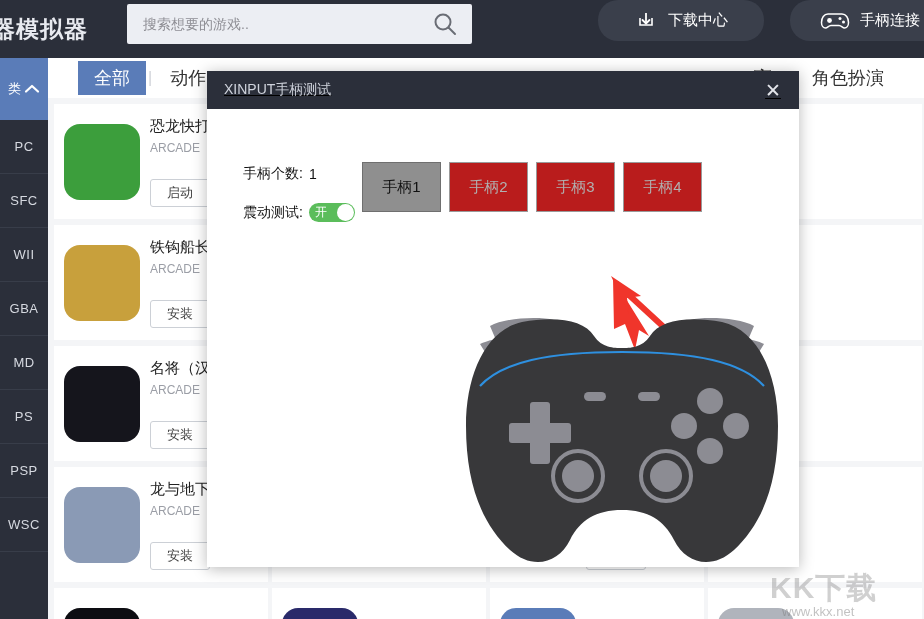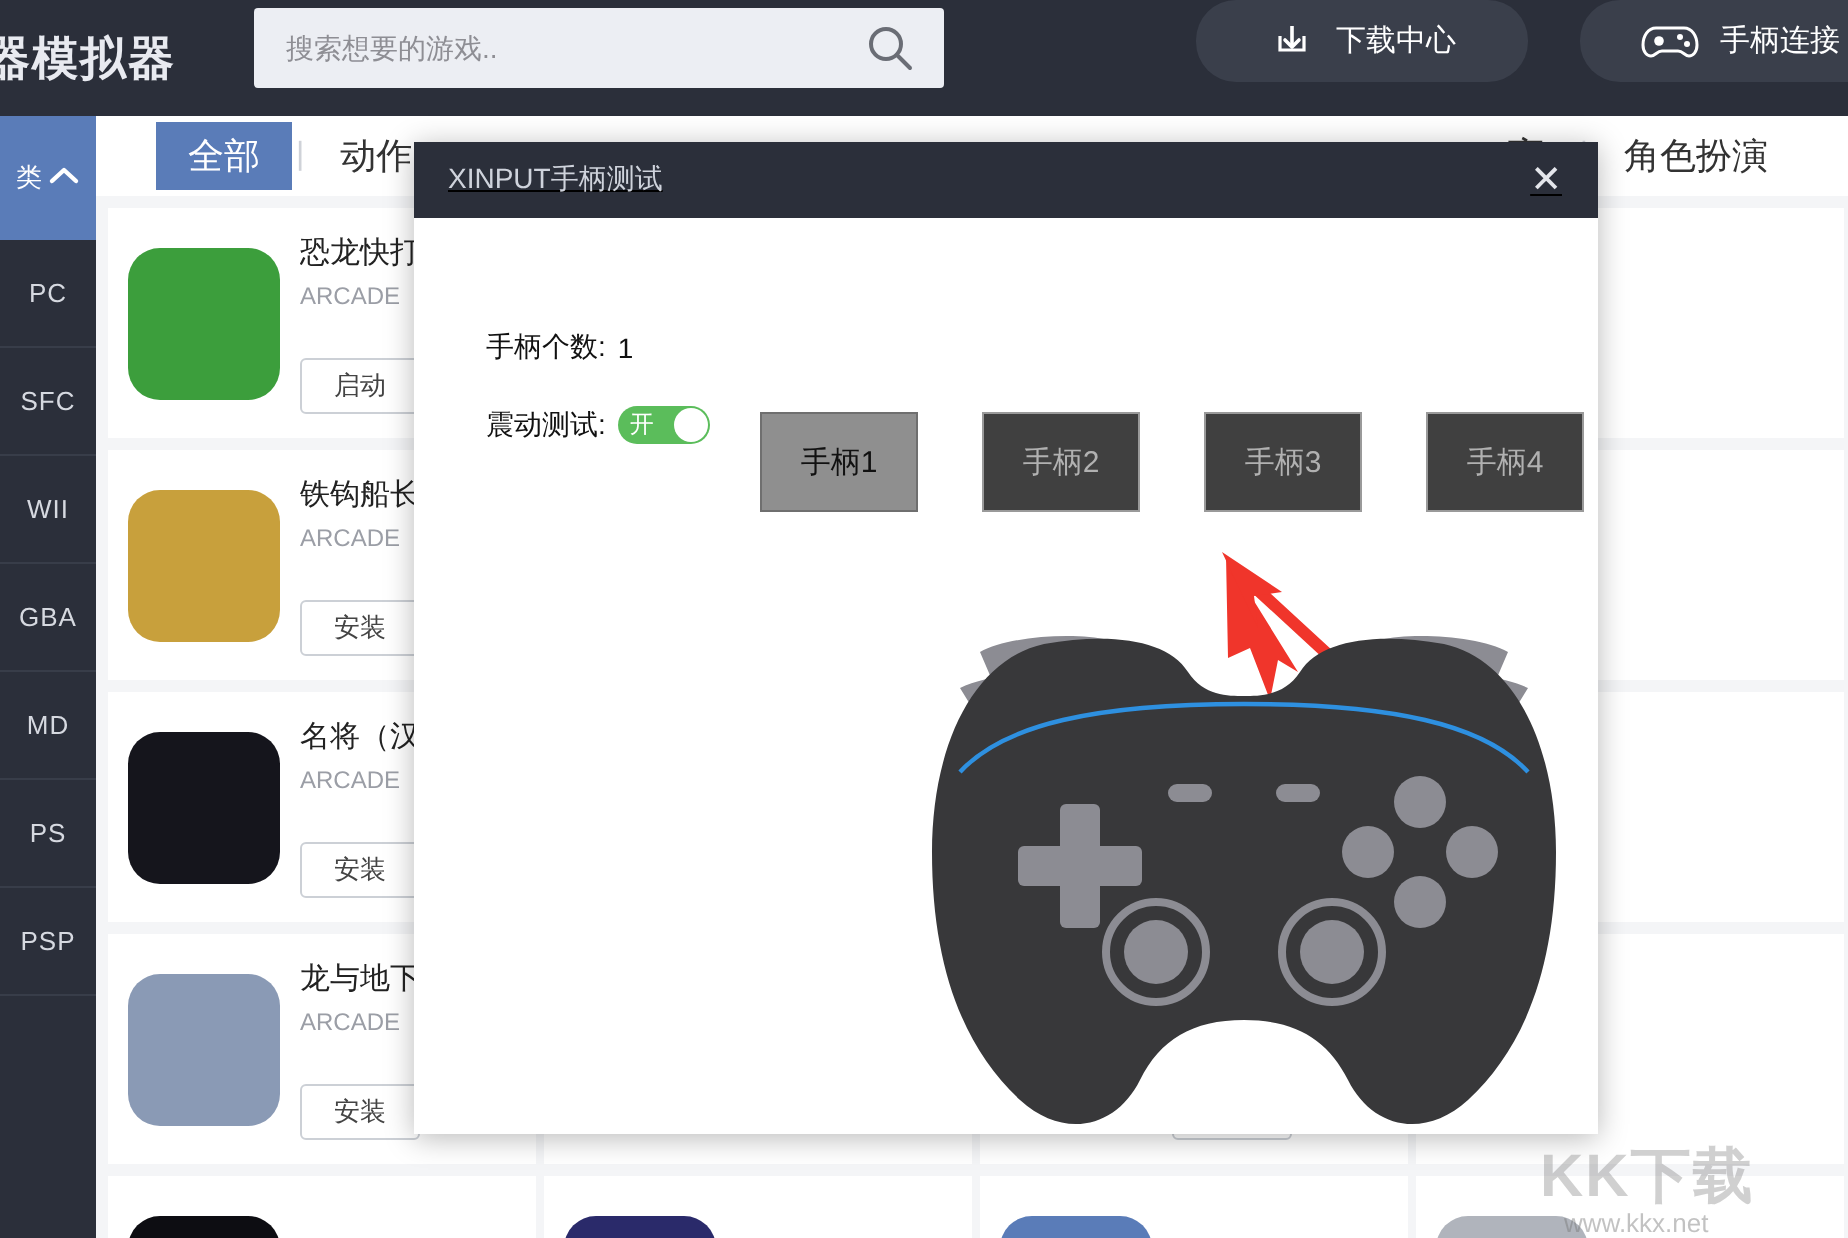--- a/index.html
+++ b/index.html
@@ -139,28 +139,28 @@
     background: #5bbd5b; position: relative; display: flex; align-items: center;
     cursor: pointer;
   }
   .toggle .t-label { color: #fff; font-size: 12px; margin-left: 6px; }
   .toggle .knob {
     position: absolute; right: 1px; top: 1px;
     width: 17px; height: 17px; border-radius: 50%; background: #fff;
   }
 
   .pad-tabs {
-    position: absolute; left: 173px; top: 53px;
-    display: flex; gap: 32px; margin-top: 44px;
+    position: absolute; left: 155px; top: 53px;
+    display: flex; gap: 8px;
   }
   .pad-tab {
     width: 79px; height: 50px; display: flex;
     align-items: center; justify-content: center;
     font-size: 15px; cursor: pointer;
-    background: #404040; color: #b1b1b1; border: 1px solid #9a9a9a;
+    background: #b91c1c; color: #b1b1b1; border: 1px solid #9a9a9a;
   }
   .pad-tab.active { background: #8f8f8f; color: #111; border-color: #6f6f6f; }
 
   .arrow { position: absolute; left: 400px; top: 165px; }
 
   .gamepad { position: absolute; left: 255px; top: 205px; }
 
   
   .watermark {
     position: absolute; left: 770px; top: 568px;
@@ -235,20 +235,23 @@
         <span>GBA</span>
       </div>
       <div class="side-item">
         <span>MD</span>
       </div>
       <div class="side-item">
         <span>PS</span>
       </div>
       <div class="side-item">
         <span>PSP</span>
+      </div>
+      <div class="side-item">
+        <span>WSC</span>
       </div>
     </div>
 </div>
 
 <div class="content">
   <div class="tabs-bar">
     <div class="tab active">全部</div>
     <span class="tab-sep">|</span>
     <div class="tab">动作</div>
     <div style="flex:1"></div>

